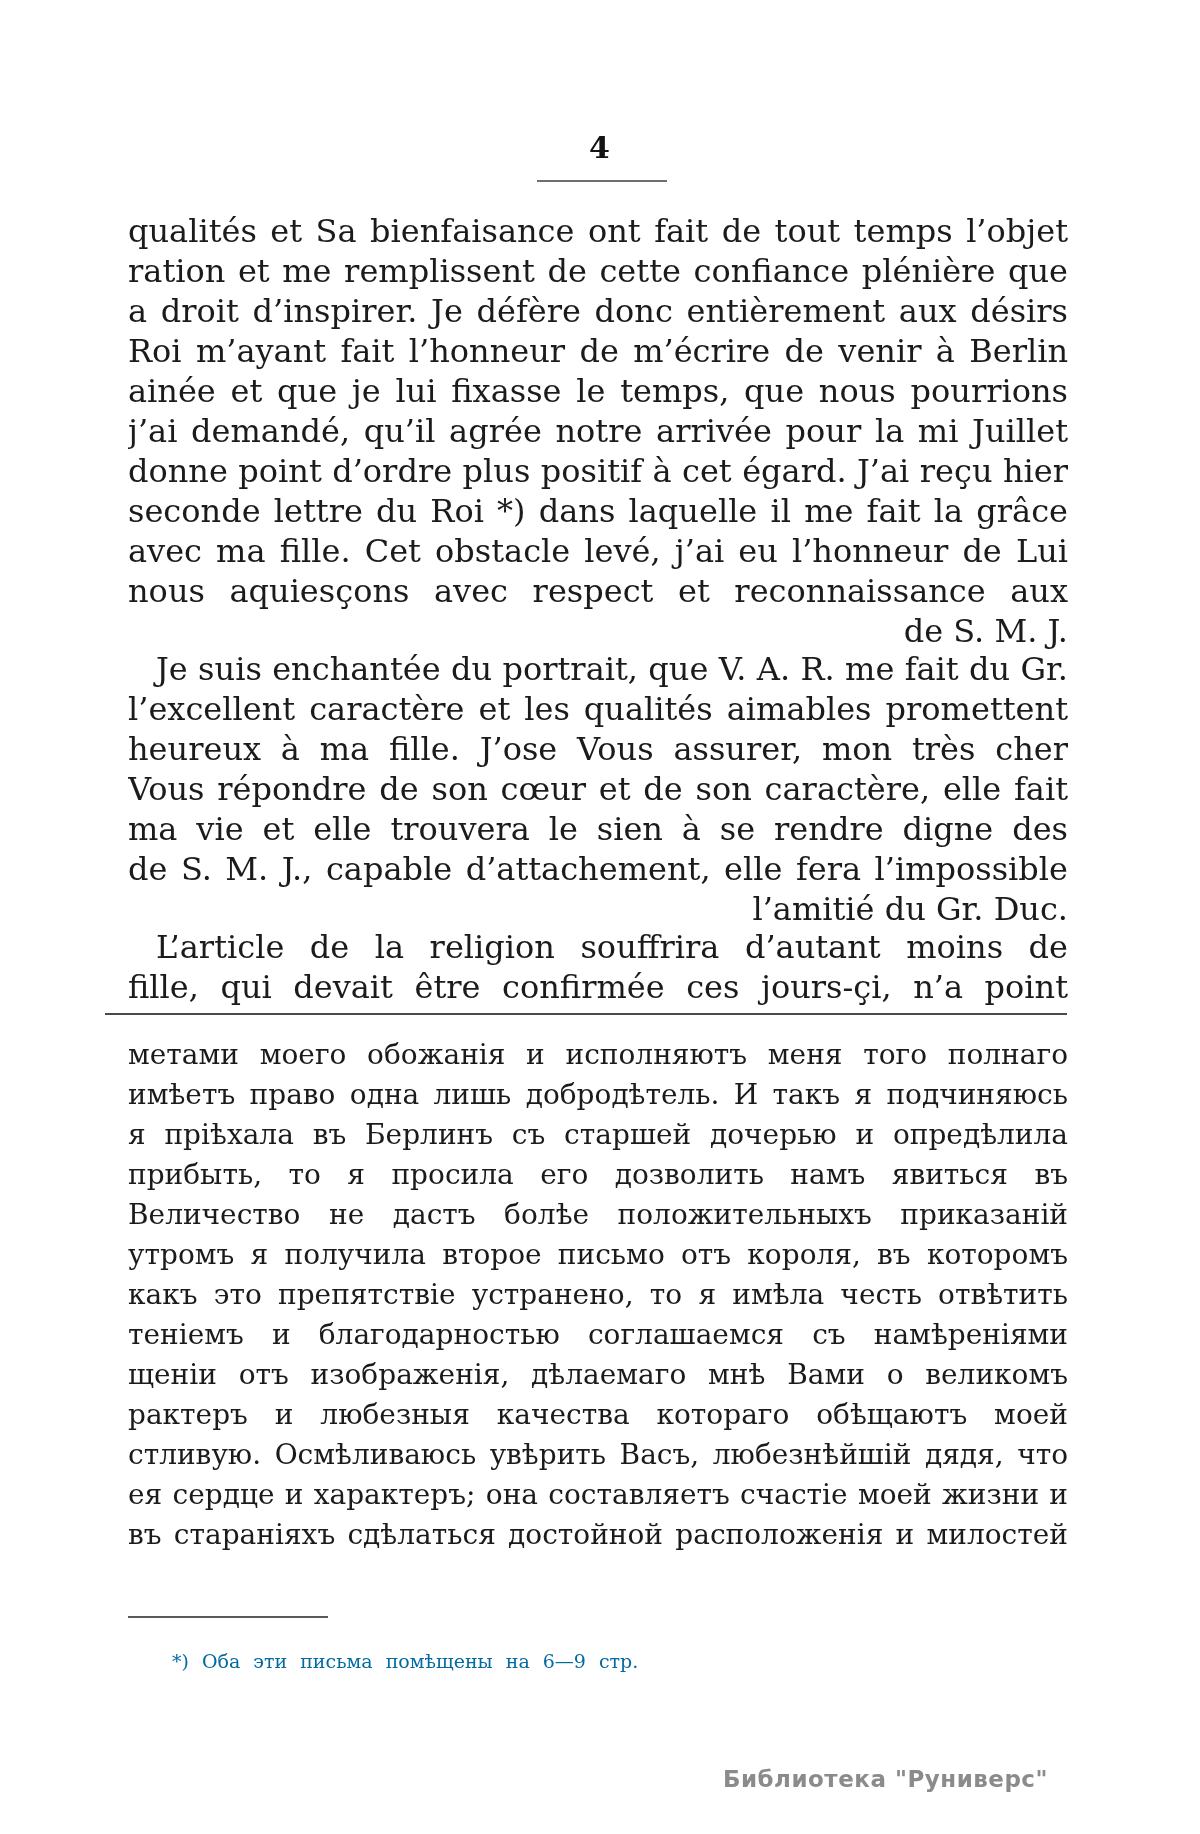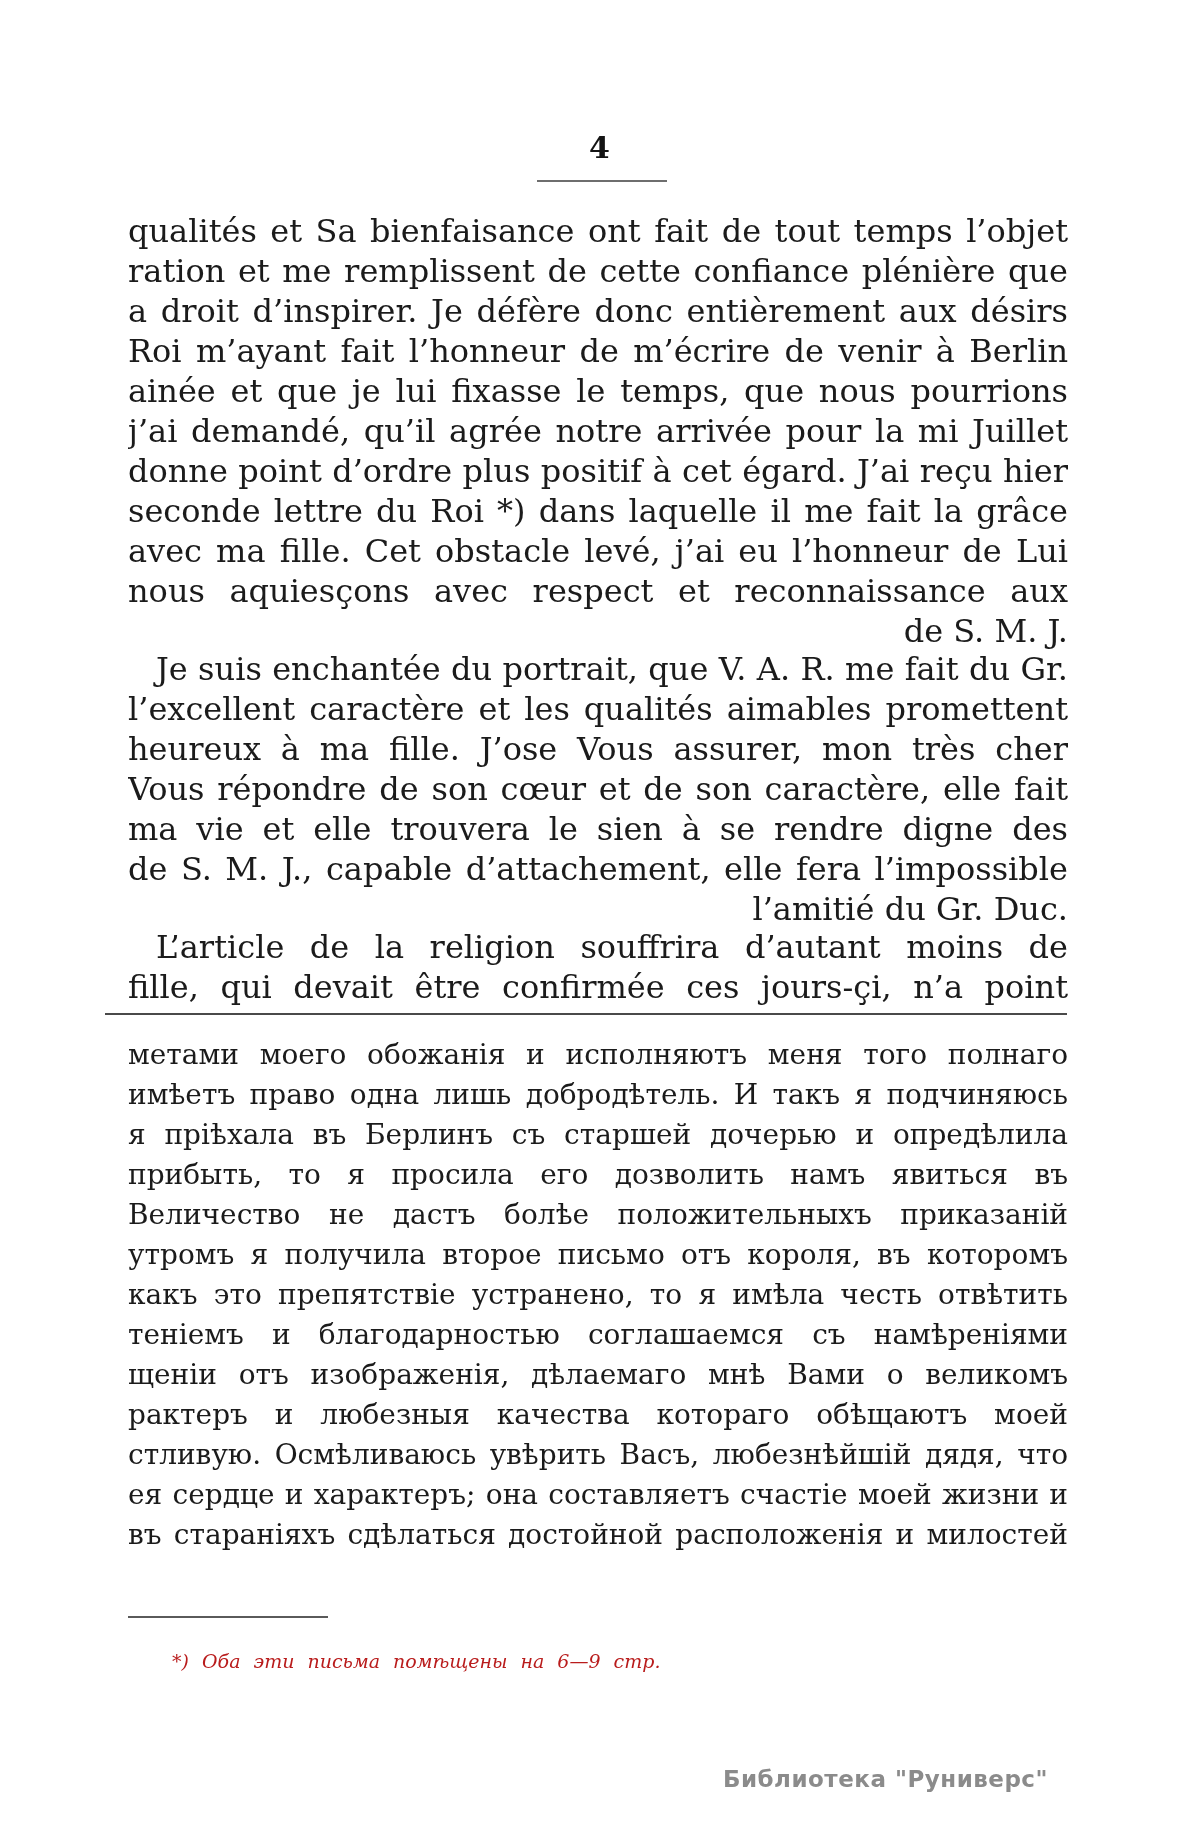--- a/index.html
+++ b/index.html
@@ -92,22 +92,21 @@
   }
   
   .footnote {
     position: absolute;
     top: 1648px;
     left: 172px;
     width: 700px;
     font-size: 19px;
     line-height: 26px;
     word-spacing: 7px;
-    color: #b91c1c;
-    font-style: italic;
+    color: #0369a1;
   }
   
   .watermark {
     position: absolute;
     top: 1766px;
     right: 152px;
     font-family: "DejaVu Sans", "Liberation Sans", sans-serif;
     font-weight: bold;
     font-size: 23px;
     color: #8b8b8b;

